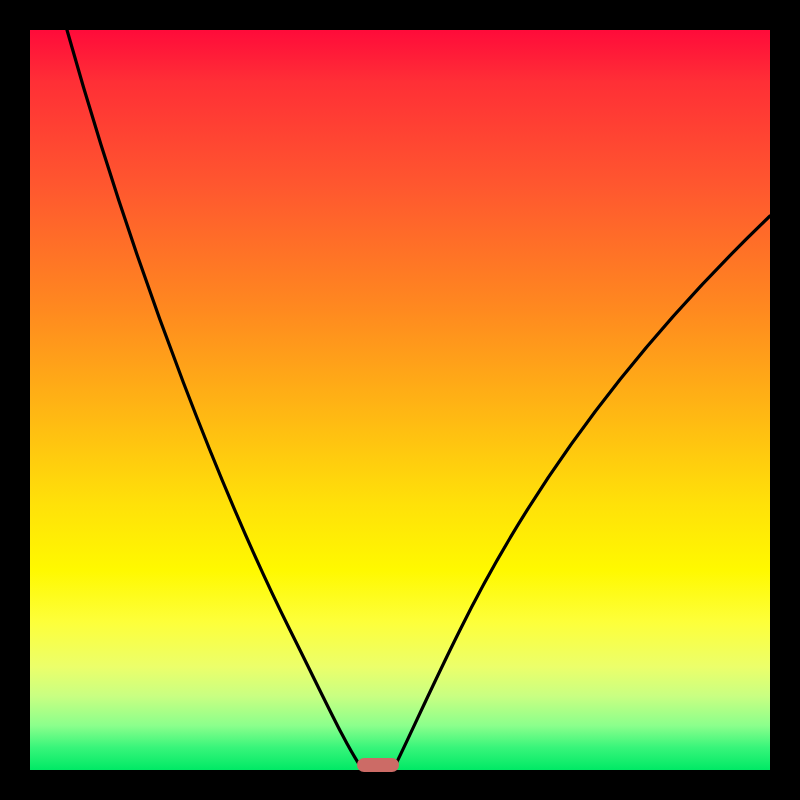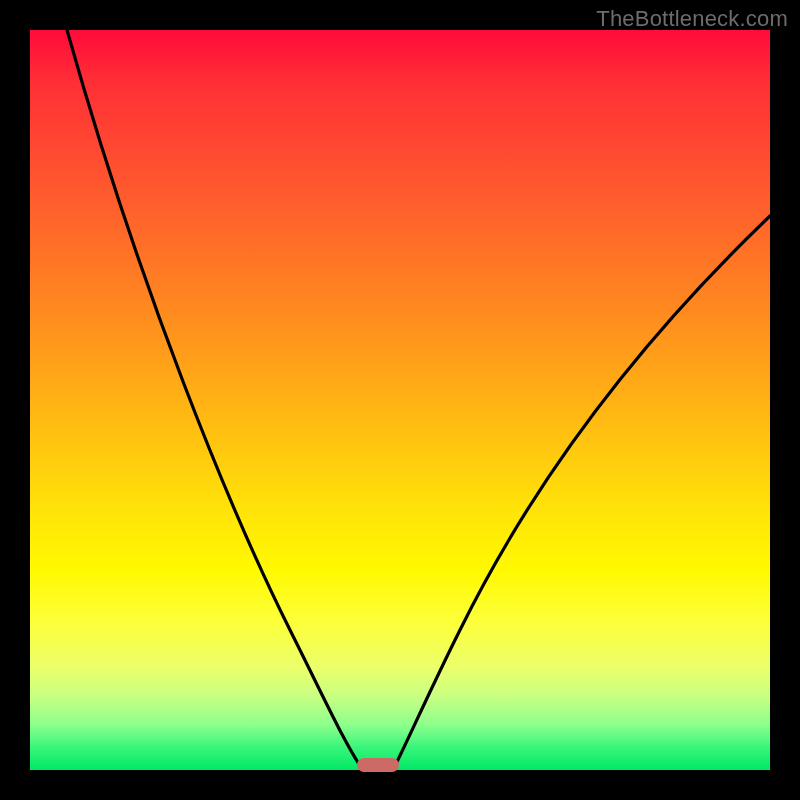--- a/index.html
+++ b/index.html
@@ -65,21 +65,20 @@
     background: #cc6b66;
     bottom: -2px;
     transform: translateX(-50%);
   }
 </style>
 </head>
 <body>
 
 <div class="frame">
 
-  <div class="watermark">TheBottleneck.com</div>
 
   <div class="plot-area">
 
     <svg class="curves" viewBox="0 0 740 740" preserveAspectRatio="none">
       <path d="M 37 0
                C 110 260, 200 480, 260 600
                C 296 672, 317 718, 333 740" fill="none" stroke="#000" stroke-width="3.2" stroke-linecap="round"></path>
       <path d="M 363 740
                C 378 710, 400 660, 430 600
                C 498 462, 600 320, 740 186" fill="none" stroke="#000" stroke-width="3.2" stroke-linecap="round"></path>

